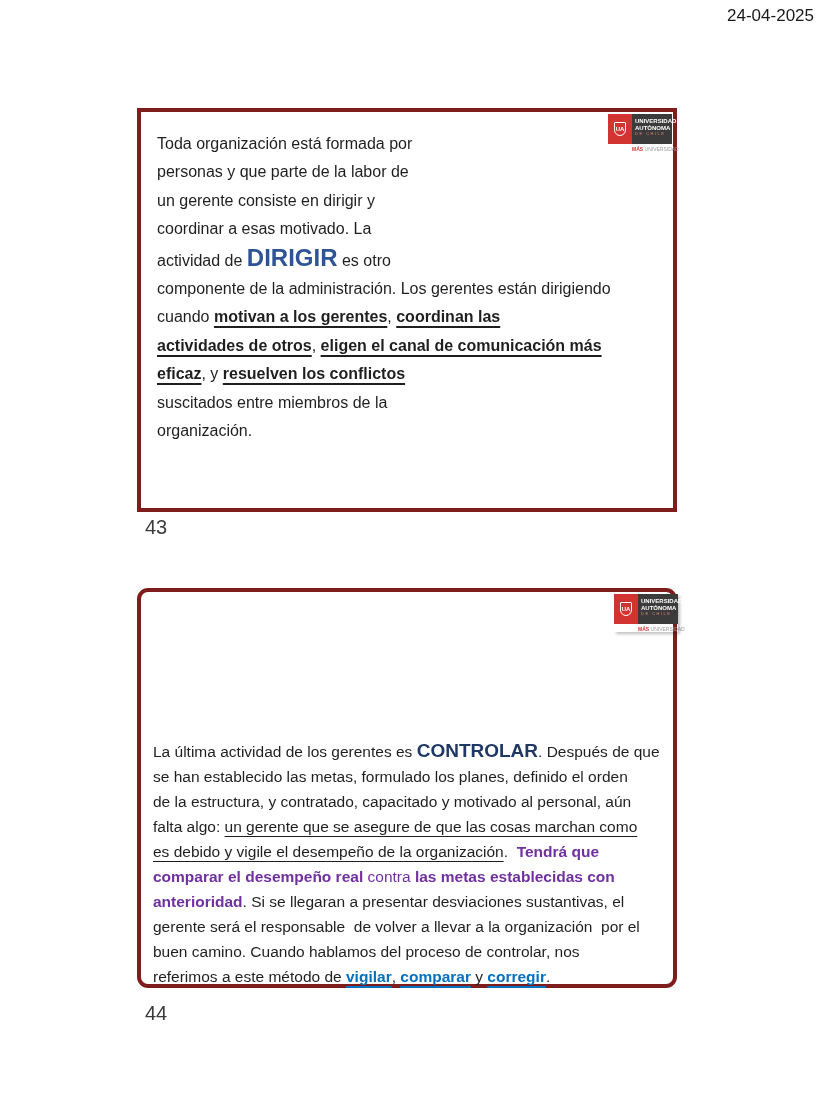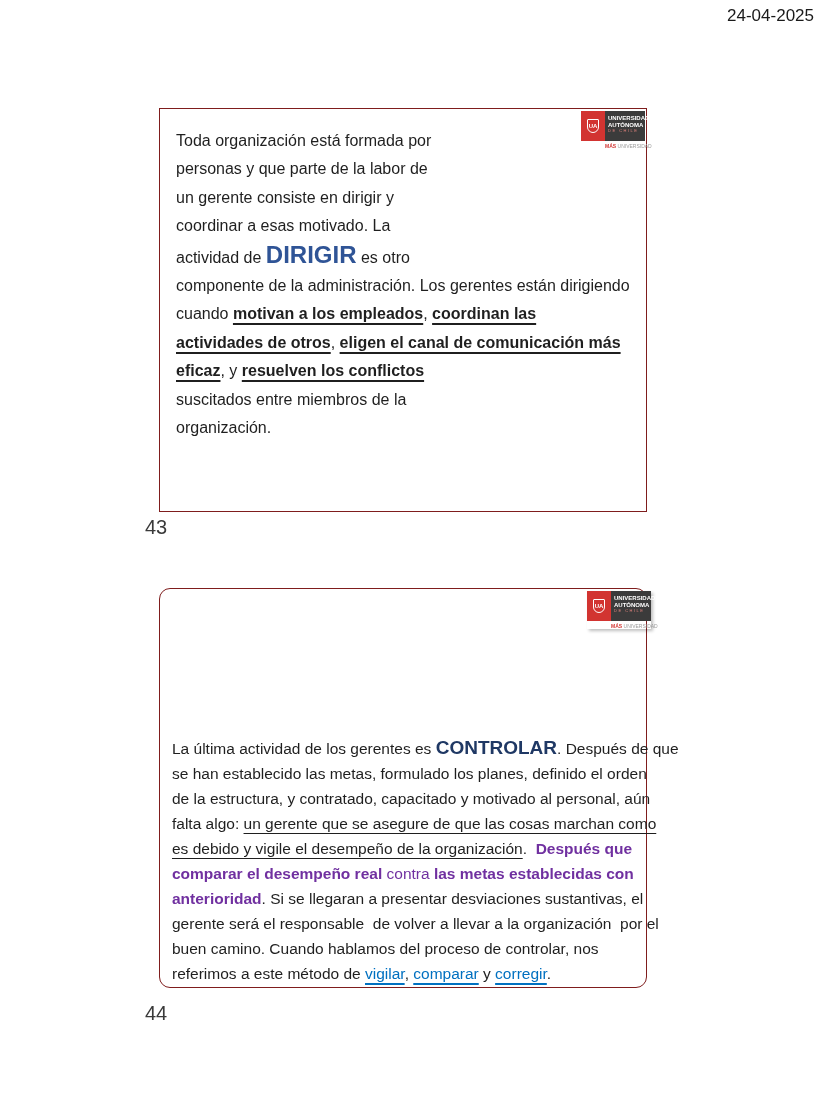--- a/index.html
+++ b/index.html
@@ -23,24 +23,24 @@
   .footer-page {
     position: absolute;
     top: 1116px;
     right: 14px;
     font-size: 17px;
     color: #1a1a1a;
   }
 
   .slide {
     position: absolute;
-    left: 159px;
-    width: 488px;
+    left: 137px;
+    width: 540px;
     background: #ffffff;
-    border: 1px solid #7f1d1d;
+    border: 4px solid #7f1d1d;
   }
   .slide-1 { top: 108px; height: 404px; }
   .slide-2 { top: 588px; height: 400px; border-radius: 11px; }
 
   .slide-number {
     position: absolute;
     left: 145px;
     font-size: 20px;
     color: #3a3a3a;
   }
@@ -107,21 +107,21 @@
   }
   .text-line { white-space: pre; }
 
   .seg-b  { font-weight: normal; }
   .seg-bu { font-weight: bold; text-decoration: underline; text-decoration-thickness: 1.6px; text-underline-offset: 4px; }
   .seg-u  { text-decoration: underline; text-decoration-thickness: 1px; text-underline-offset: 3.5px; }
   .seg-dirigir   { color: var(--dirigir, #2F5496); font-weight: bold; font-size: 24px; }
   .seg-controlar { color: var(--controlar, #1F3864); font-weight: bold; font-size: 19px; }
   .seg-pb { color: var(--purple, #7030A0); font-weight: bold; }
   .seg-p  { color: var(--purple, #7030A0); }
-  .seg-link { color: var(--link, #0070C0); font-weight: normal; text-decoration: underline; text-decoration-thickness: 1.6px; text-underline-offset: 3.5px; }
+  .seg-link { color: var(--link, #0070C0); font-weight: bold; text-decoration: underline; text-decoration-thickness: 1.6px; text-underline-offset: 3.5px; }
 </style>
 </head>
 <body style="--body: #1f1f1f; --dirigir: #2F5496; --controlar: #1F3864; --purple: #7030A0; --link: #0070C0; --brand-red: #D23431; --brand-dark: #3B3B3B;">
 
 <div class="header-date">24-04-2025</div>
 
 <div class="slide slide-1">
   <div class="logo">
     <div class="logo-row">
       <div class="logo-shield-box">
@@ -137,21 +137,21 @@
     </div>
     <div class="logo-tagline"><span class="tag-accent">MÁS</span><span class="tag-rest"> UNIVERSIDAD</span></div>
   </div>
   <div class="slide-text">
       <div class="text-line"><span>Toda organización está formada por</span></div>
       <div class="text-line"><span>personas y que parte de la labor de</span></div>
       <div class="text-line"><span>un gerente consiste en </span><span class="seg-b">dirigir y</span></div>
       <div class="text-line"><span class="seg-b">coordinar a esas motivado</span><span>. La</span></div>
       <div class="text-line"><span>actividad de </span><span class="seg-dirigir">DIRIGIR</span><span> es otro</span></div>
       <div class="text-line"><span>componente de la administración. Los gerentes están dirigiendo</span></div>
-      <div class="text-line"><span>cuando </span><span class="seg-bu">motivan a los empleados</span><span>, </span><span class="seg-bu">coordinan las</span></div>
+      <div class="text-line"><span>cuando </span><span class="seg-bu">motivan a los gerentes</span><span>, </span><span class="seg-bu">coordinan las</span></div>
       <div class="text-line"><span class="seg-bu">actividades de otros</span><span>, </span><span class="seg-bu">eligen el canal de comunicación más</span></div>
       <div class="text-line"><span class="seg-bu">eficaz</span><span>, y </span><span class="seg-bu">resuelven los conflictos</span></div>
       <div class="text-line"><span>suscitados entre miembros de la</span></div>
       <div class="text-line"><span>organización.</span></div>
     </div>
 </div>
 <div class="slide-number slide-number-1">43</div>
 
 <div class="slide slide-2">
   <div class="logo">
@@ -167,21 +167,21 @@
         <div class="logo-name-line small">DE CHILE</div>
       </div>
     </div>
     <div class="logo-tagline"><span class="tag-accent">MÁS</span><span class="tag-rest"> UNIVERSIDAD</span></div>
   </div>
   <div class="slide-text">
       <div class="text-line"><span>La última actividad de los gerentes es </span><span class="seg-controlar">CONTROLAR</span><span>. Después de que</span></div>
       <div class="text-line"><span>se han establecido las metas, formulado los planes, definido el orden</span></div>
       <div class="text-line"><span>de la estructura, y contratado, capacitado y motivado al personal, aún</span></div>
       <div class="text-line"><span>falta algo: </span><span class="seg-u">un gerente que se asegure de que las cosas marchan como</span></div>
-      <div class="text-line"><span class="seg-u">es debido y vigile el desempeño de la organización</span><span>.  </span><span class="seg-pb">Después que</span></div>
+      <div class="text-line"><span class="seg-u">es debido y vigile el desempeño de la organización</span><span>.  </span><span class="seg-pb">Tendrá que</span></div>
       <div class="text-line"><span class="seg-pb">comparar el desempeño real</span><span class="seg-p"> contra </span><span class="seg-pb">las metas establecidas con</span></div>
       <div class="text-line"><span class="seg-pb">anterioridad</span><span>. Si se llegaran a presentar desviaciones sustantivas, el</span></div>
       <div class="text-line"><span>gerente será el responsable  de volver a llevar a la organización  por el</span></div>
       <div class="text-line"><span>buen camino. Cuando hablamos del proceso de controlar, nos</span></div>
       <div class="text-line"><span>referimos a este método de </span><span class="seg-link">vigilar</span><span>, </span><span class="seg-link">comparar</span><span> y </span><span class="seg-link">corregir</span><span>.</span></div>
     </div>
 </div>
 <div class="slide-number slide-number-2">44</div>
 
 <div class="footer-page">22</div>

